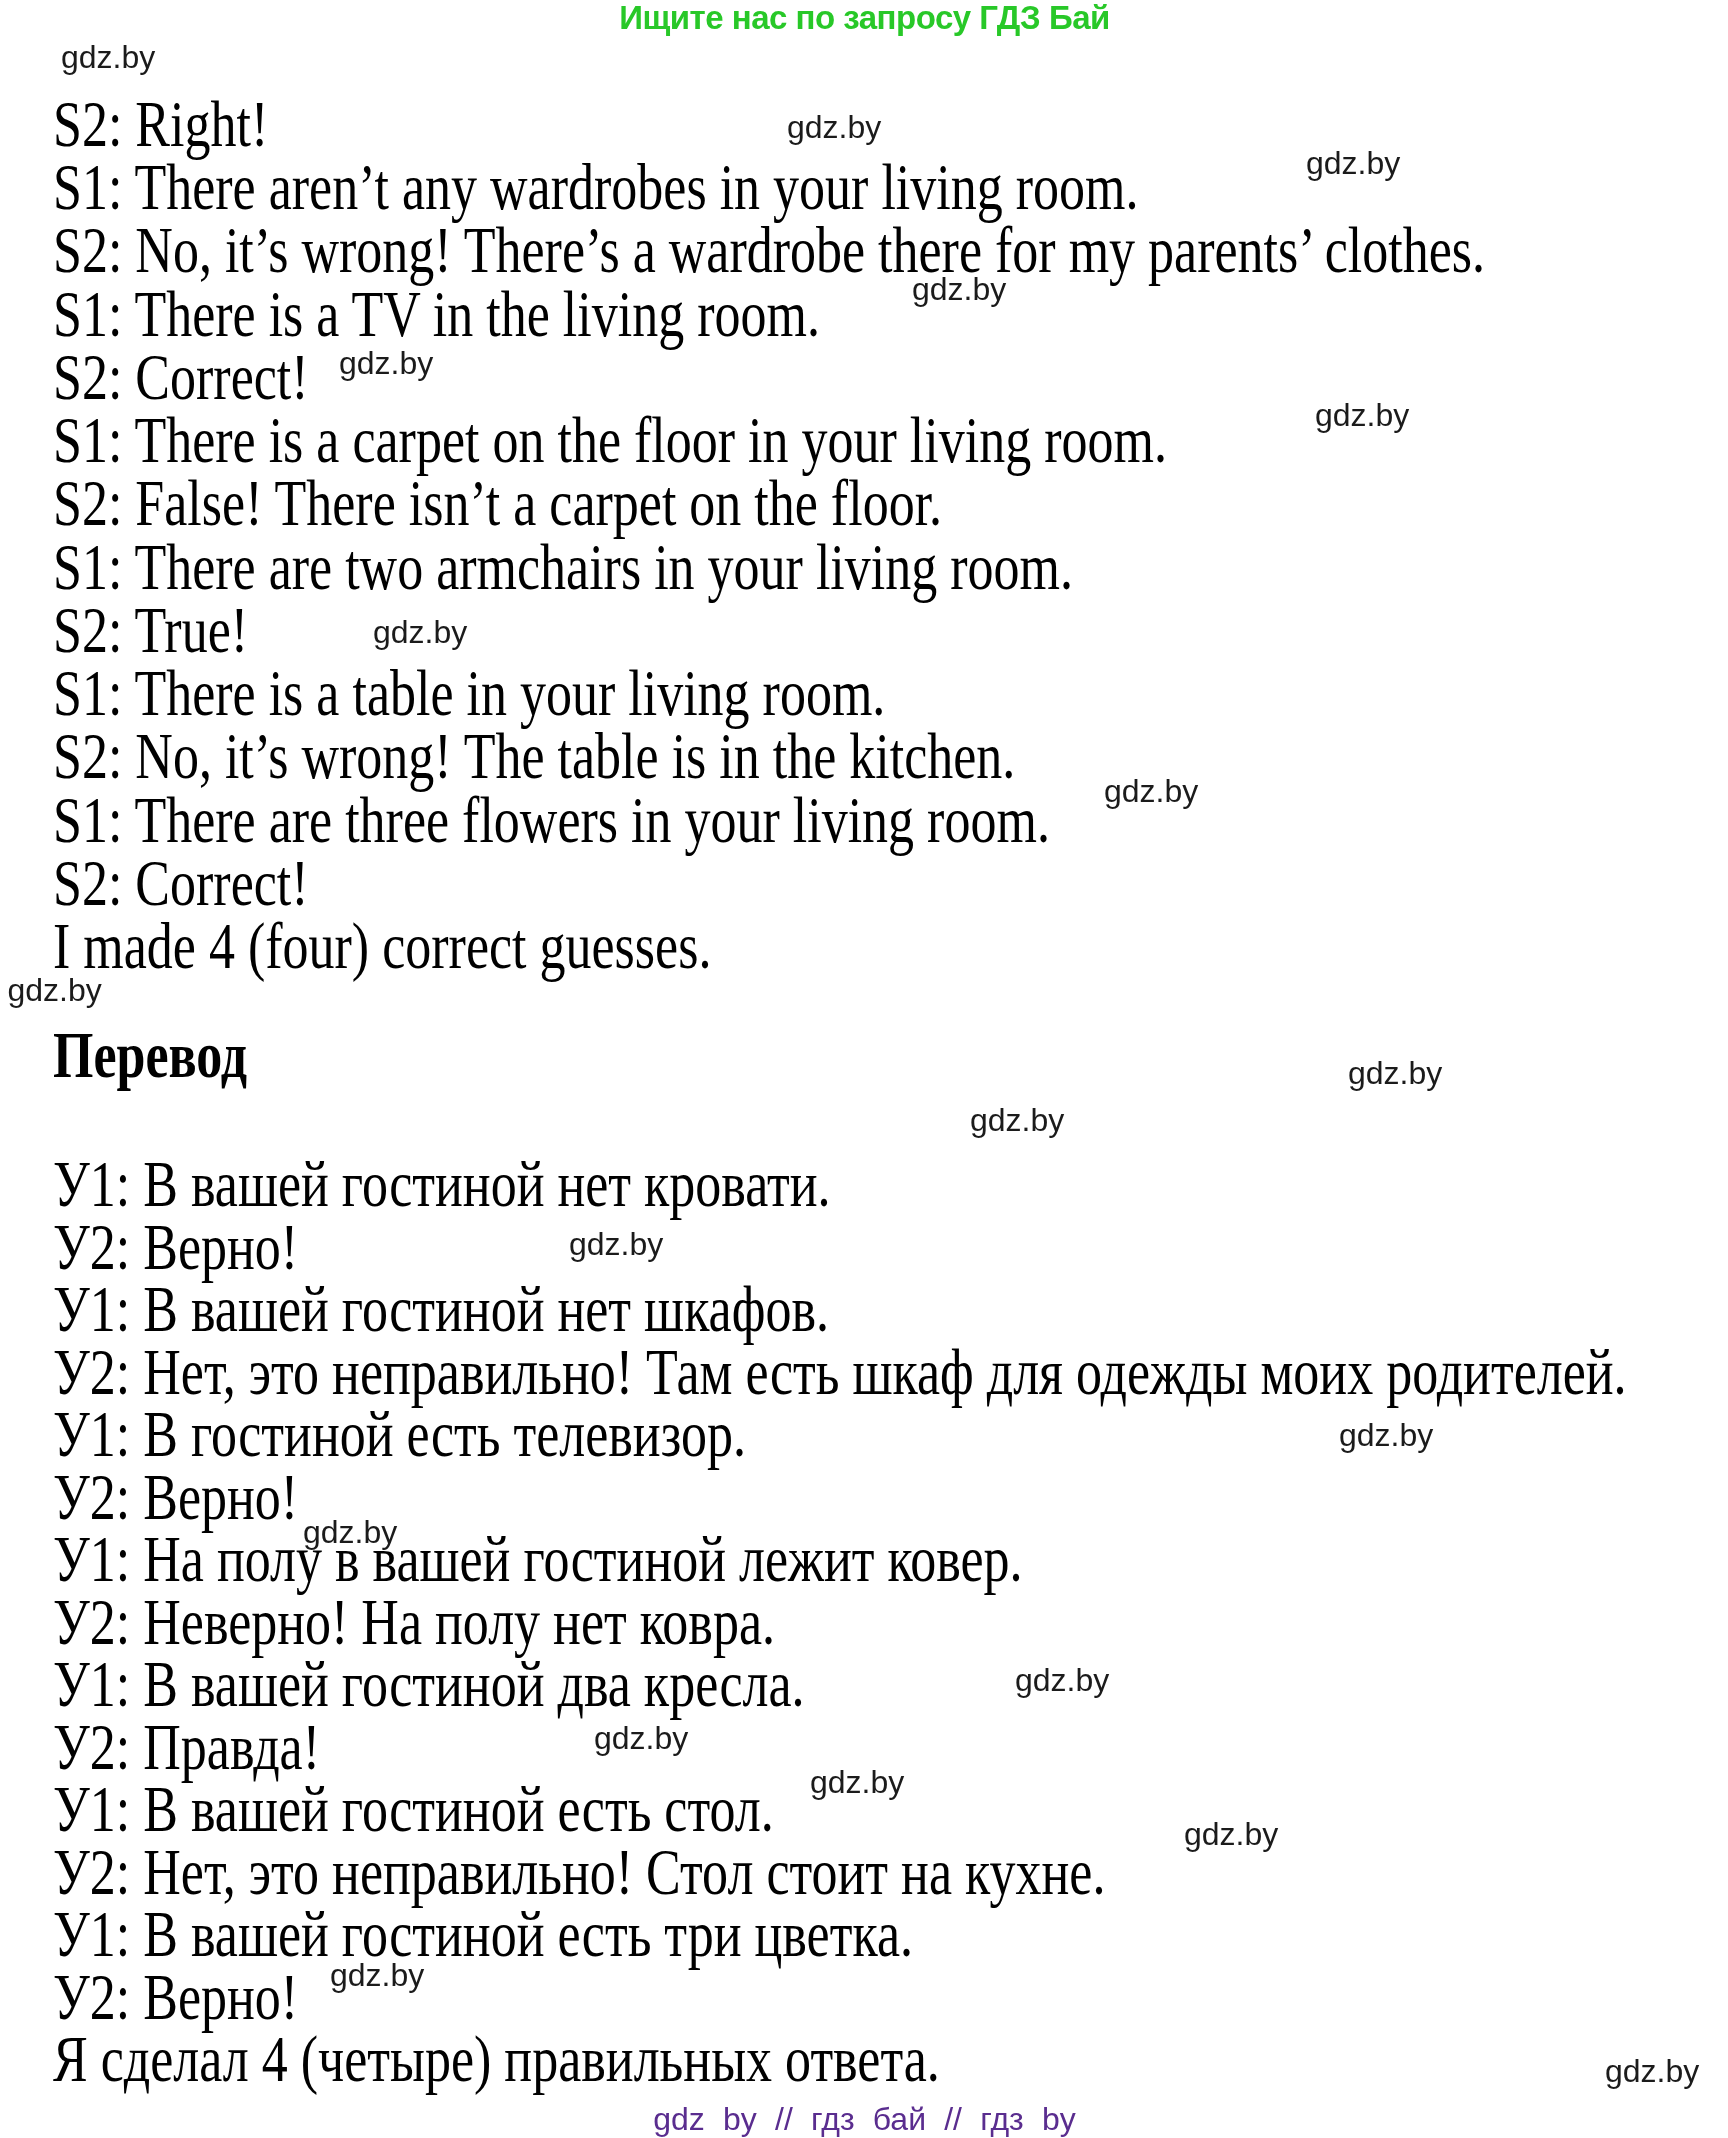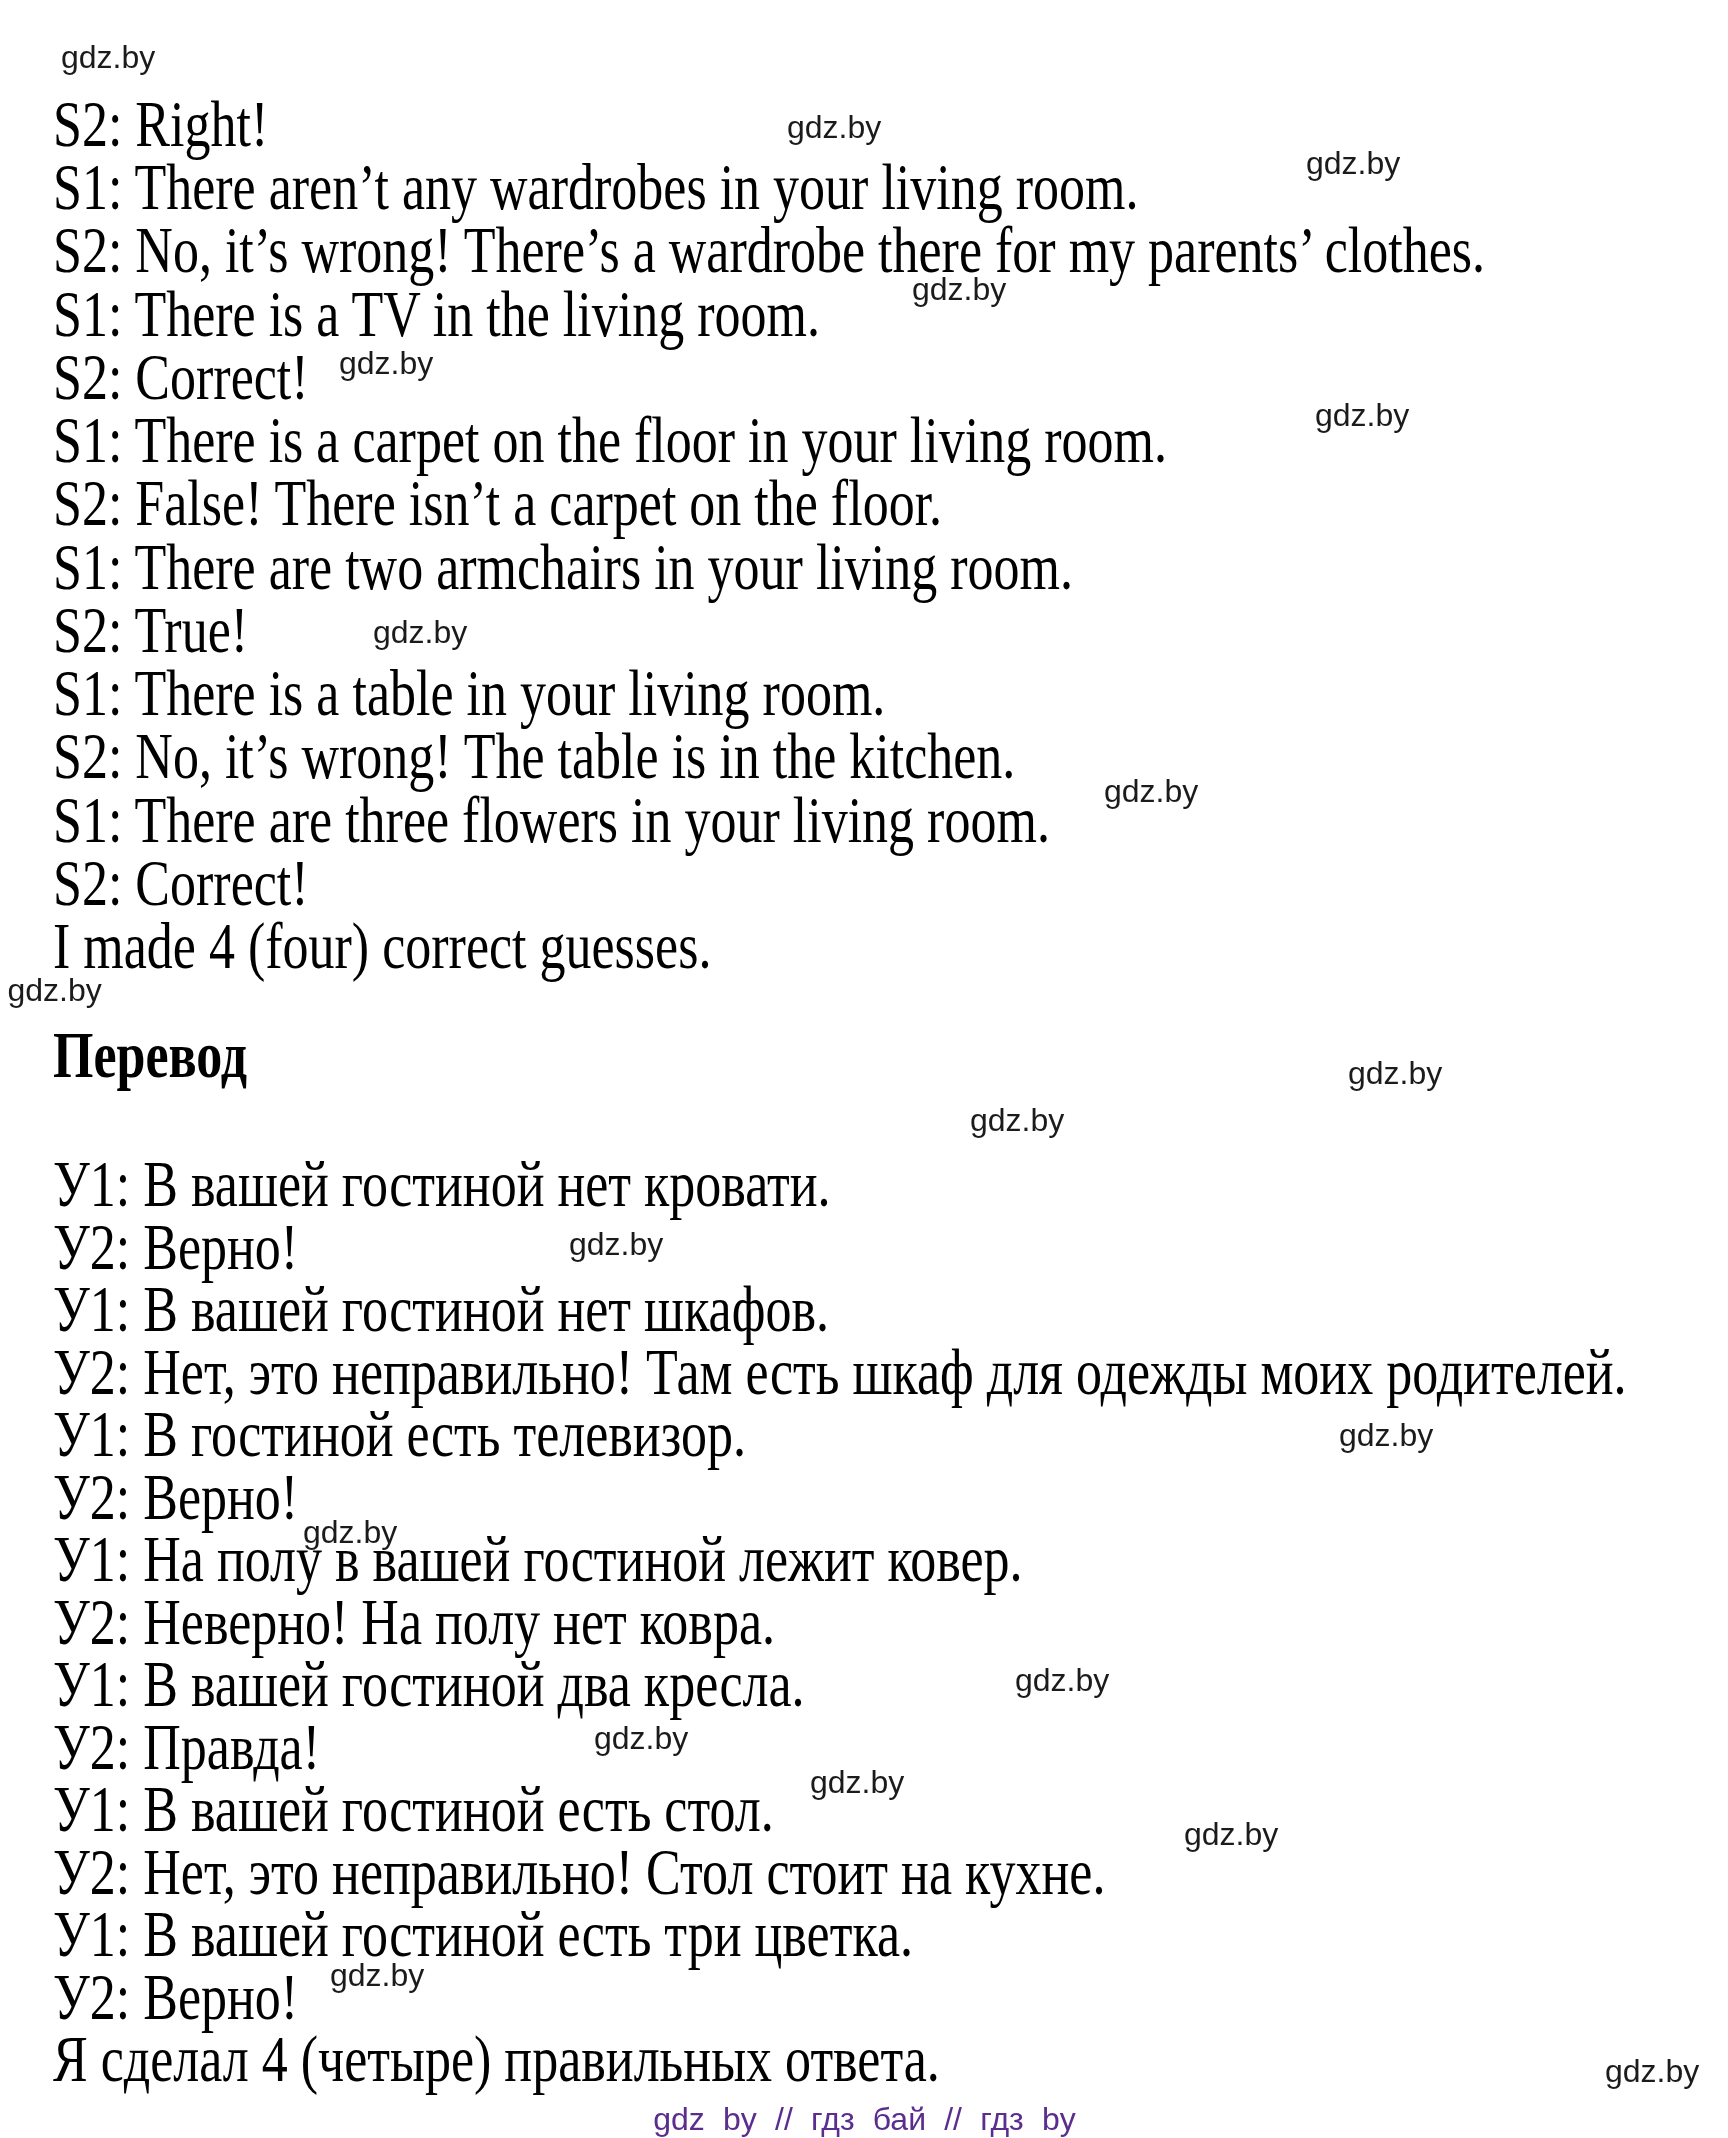--- a/index.html
+++ b/index.html
@@ -38,20 +38,21 @@
     text-align:center;
     font-family:"Liberation Sans", sans-serif;
     font-size:32px;line-height:1.1;
     word-spacing:9.3px;
   }
 </style>
 </head>
 <body>
 
 <div class="page">
+  <div class="promo" style="color: rgb(40, 200, 40);">Ищите нас по запросу ГДЗ Бай</div>
   <div id="wm-layer">
       <span class="wm" style="left: 61px; top: 41px; color: rgb(27, 27, 27);">gdz.by</span>
       <span class="wm" style="left: 787px; top: 111px; color: rgb(27, 27, 27);">gdz.by</span>
       <span class="wm" style="left: 1306px; top: 147px; color: rgb(27, 27, 27);">gdz.by</span>
       <span class="wm" style="left: 912px; top: 273px; color: rgb(27, 27, 27);">gdz.by</span>
       <span class="wm" style="left: 339px; top: 347px; color: rgb(27, 27, 27);">gdz.by</span>
       <span class="wm" style="left: 1315px; top: 399px; color: rgb(27, 27, 27);">gdz.by</span>
       <span class="wm" style="left: 373px; top: 616px; color: rgb(27, 27, 27);">gdz.by</span>
       <span class="wm" style="left: 1104px; top: 775px; color: rgb(27, 27, 27);">gdz.by</span>
       <span class="wm" style="left: 7.4px; top: 974px; color: rgb(27, 27, 27);">gdz.by</span>

